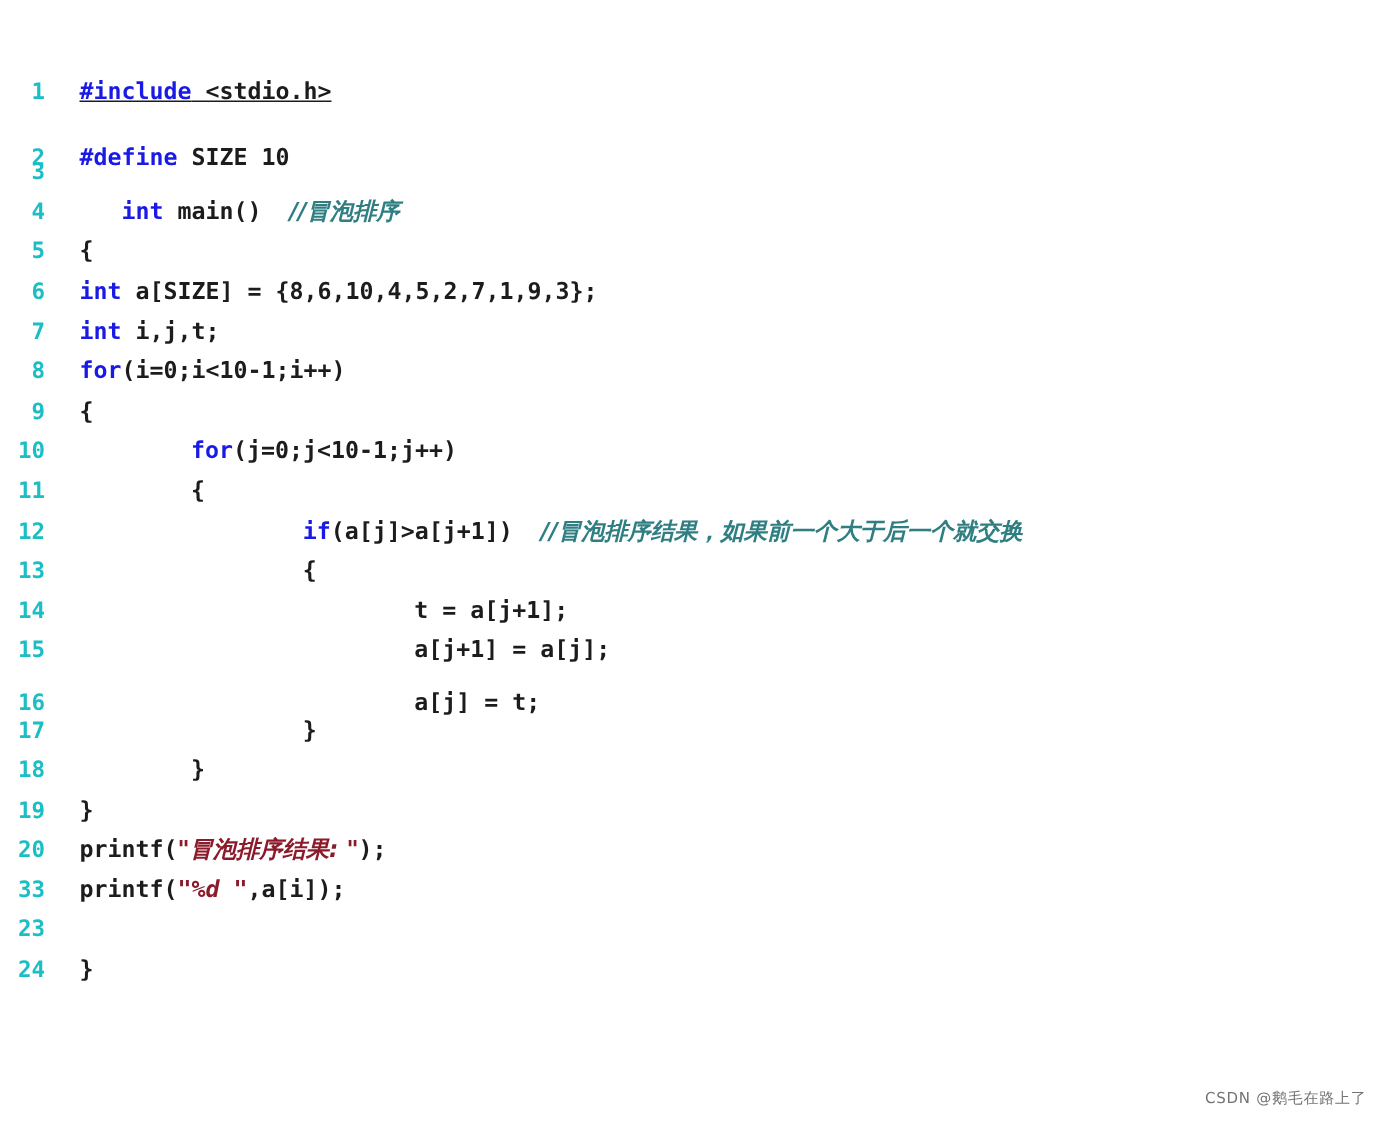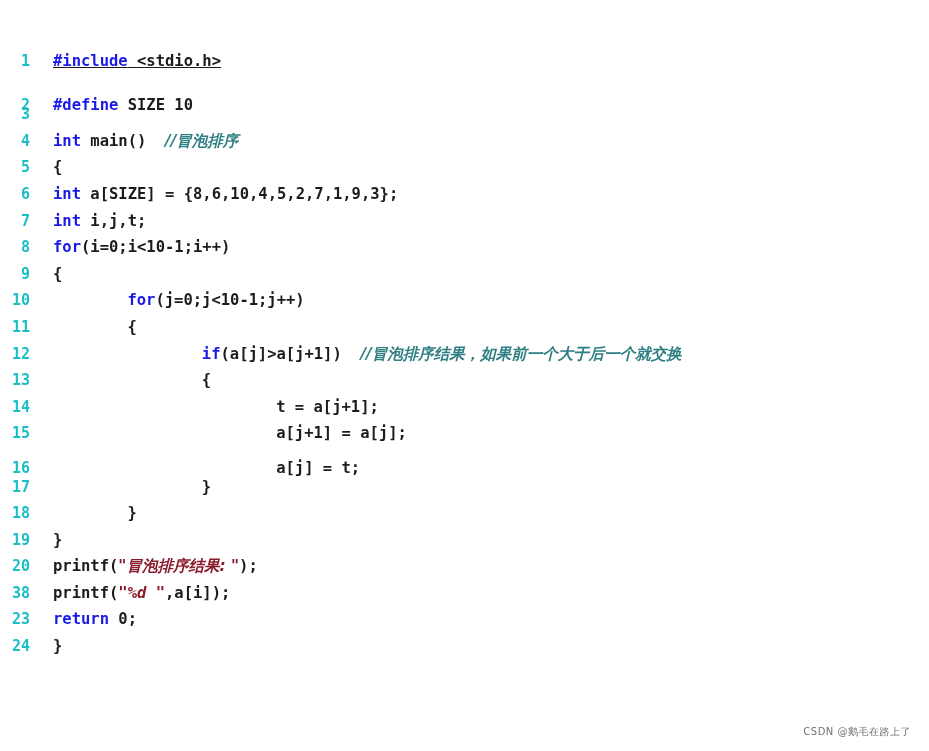--- a/index.html
+++ b/index.html
@@ -72,35 +72,35 @@
     white-space: pre;
   }
 </style>
 </head>
 <body>
 
 <div id="code-listing">
     <div class="code-line"><span class="gutter">1</span><span class="code-text" style="padding-left: 23px; text-decoration: underline;"><span class="tok-pre">#include</span><span class="tok-plain"> &lt;stdio.h&gt;</span></span></div>
     <div class="code-line"><span class="gutter">2</span><span class="code-text" style="padding-left: 23px; margin-top: 17px;"><span class="tok-pre">#define</span><span class="tok-plain"> SIZE 10</span></span></div>
     <div class="code-line"><span class="gutter">3</span><span class="code-text" style="padding-left: 23px;"></span></div>
-    <div class="code-line"><span class="gutter">4</span><span class="code-text" style="padding-left: 23px;"><span class="tok-kw">int</span><span class="tok-plain"> main()  </span><span class="tok-comment">//冒泡排序</span></span></div>
+    <div class="code-line"><span class="gutter">4</span><span class="code-text" style="padding-left: 23px; margin-left: 28px;"><span class="tok-kw">int</span><span class="tok-plain"> main()  </span><span class="tok-comment">//冒泡排序</span></span></div>
     <div class="code-line"><span class="gutter">5</span><span class="code-text" style="padding-left: 23px;"><span class="tok-plain">{</span></span></div>
     <div class="code-line"><span class="gutter">6</span><span class="code-text" style="padding-left: 23px;"><span class="tok-kw">int</span><span class="tok-plain"> a[SIZE] = {8,6,10,4,5,2,7,1,9,3};</span></span></div>
     <div class="code-line"><span class="gutter">7</span><span class="code-text" style="padding-left: 23px;"><span class="tok-kw">int</span><span class="tok-plain"> i,j,t;</span></span></div>
     <div class="code-line"><span class="gutter">8</span><span class="code-text" style="padding-left: 23px;"><span class="tok-kw">for</span><span class="tok-plain">(i=0;i&lt;10-1;i++)</span></span></div>
     <div class="code-line"><span class="gutter">9</span><span class="code-text" style="padding-left: 23px;"><span class="tok-plain">{</span></span></div>
     <div class="code-line"><span class="gutter">10</span><span class="code-text" style="padding-left: 97.4px;"><span class="tok-kw">for</span><span class="tok-plain">(j=0;j&lt;10-1;j++)</span></span></div>
     <div class="code-line"><span class="gutter">11</span><span class="code-text" style="padding-left: 97.4px;"><span class="tok-plain">{</span></span></div>
     <div class="code-line"><span class="gutter">12</span><span class="code-text" style="padding-left: 171.8px;"><span class="tok-kw">if</span><span class="tok-plain">(a[j]&gt;a[j+1])  </span><span class="tok-comment">//冒泡排序结果，如果前一个大于后一个就交换</span></span></div>
     <div class="code-line"><span class="gutter">13</span><span class="code-text" style="padding-left: 171.8px;"><span class="tok-plain">{</span></span></div>
     <div class="code-line"><span class="gutter">14</span><span class="code-text" style="padding-left: 246.2px;"><span class="tok-plain">t = a[j+1];</span></span></div>
     <div class="code-line"><span class="gutter">15</span><span class="code-text" style="padding-left: 246.2px;"><span class="tok-plain">a[j+1] = a[j];</span></span></div>
     <div class="code-line"><span class="gutter">16</span><span class="code-text" style="padding-left: 246.2px; margin-top: 8px;"><span class="tok-plain">a[j] = t;</span></span></div>
     <div class="code-line"><span class="gutter">17</span><span class="code-text" style="padding-left: 171.8px;"><span class="tok-plain">}</span></span></div>
     <div class="code-line"><span class="gutter">18</span><span class="code-text" style="padding-left: 97.4px;"><span class="tok-plain">}</span></span></div>
     <div class="code-line"><span class="gutter">19</span><span class="code-text" style="padding-left: 23px;"><span class="tok-plain">}</span></span></div>
     <div class="code-line"><span class="gutter">20</span><span class="code-text" style="padding-left: 23px;"><span class="tok-plain">printf(</span><span class="tok-string-cn">"冒泡排序结果: "</span><span class="tok-plain">);</span></span></div>
-    <div class="code-line"><span class="gutter">38</span><span class="code-text" style="padding-left: 23px;"><span class="tok-plain">printf(</span><span class="tok-string">"%d "</span><span class="tok-plain">,a[i]);</span></span></div>
-    <div class="code-line"><span class="gutter">23</span><span class="code-text" style="padding-left: 23px;"><span class="tok-kw">return</span><span class="tok-plain"> 0;</span></span></div>
+    <div class="code-line"><span class="gutter">33</span><span class="code-text" style="padding-left: 23px;"><span class="tok-plain">printf(</span><span class="tok-string">"%d "</span><span class="tok-plain">,a[i]);</span></span></div>
+    <div class="code-line"><span class="gutter">23</span></div>
     <div class="code-line"><span class="gutter">24</span><span class="code-text" style="padding-left: 23px;"><span class="tok-plain">}</span></span></div>
   </div>
 
 <div id="watermark">CSDN @鹅毛在路上了</div>
 
 </body></html>

